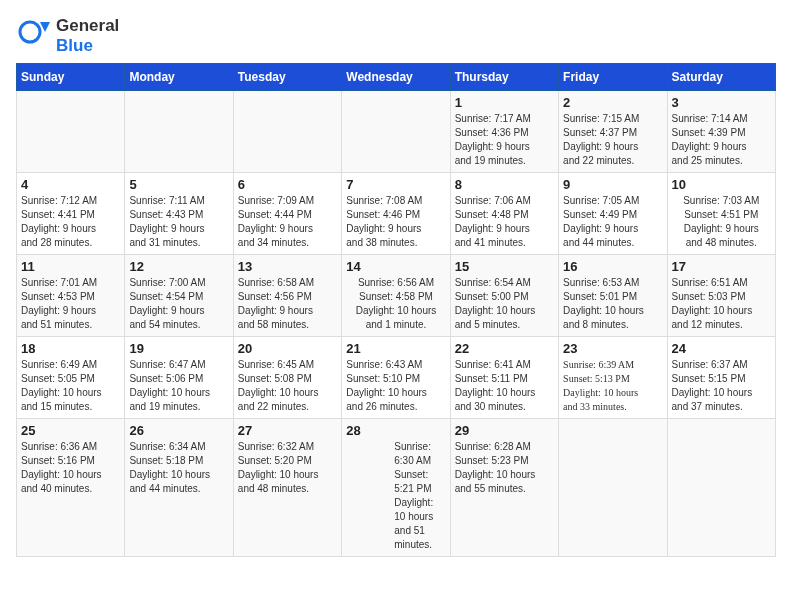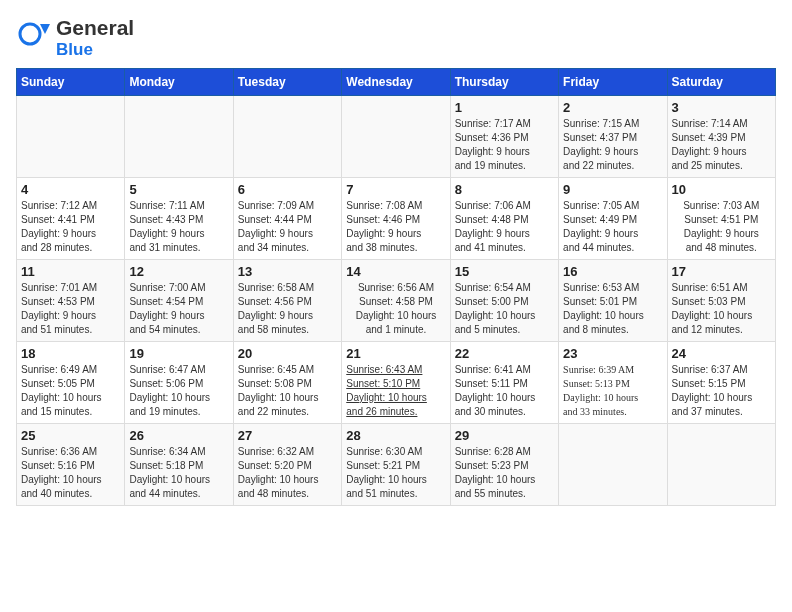--- a/index.html
+++ b/index.html
@@ -89,21 +89,21 @@
 </head>
 <body>
 
 <div class="header-area">
   <div class="logo">
       <svg width="36" height="36" viewBox="0 0 36 36">
         <circle cx="14" cy="14" r="10" fill="none" stroke="#1a73e8" stroke-width="3"></circle>
         <polygon points="24,4 34,4 29,14" fill="#1a73e8"></polygon>
       </svg>
       <div>
-        <div style="font-size:21px;font-weight:bold;line-height:1.15;"><span style="color:#333;">General</span></div>
+        <div style="font-size:17px;font-weight:bold;line-height:1.15;"><span style="color:#333;">General</span></div>
         <div style="font-size:17px;font-weight:bold;line-height:1.15;"><span style="color:#1a73e8;">Blue</span></div>
       </div>
     </div>
   <div class="title-area">
     <div class="month-title"></div>
     <div class="location-title"></div>
   </div>
 </div>
 
 <table>
@@ -265,21 +265,21 @@
         </td>
         <td>
           <span class="day-number">20</span>
           <div class="day-info" style="white-space: pre-line;">Sunrise: 6:45 AM
 Sunset: 5:08 PM
 Daylight: 10 hours
 and 22 minutes.</div>
         </td>
         <td>
           <span class="day-number">21</span>
-          <div class="day-info" style="white-space: pre-line; text-decoration: underline;">Sunrise: 6:43 AM
+          <div class="day-info" style="white-space: pre-line;">Sunrise: 6:43 AM
 Sunset: 5:10 PM
 Daylight: 10 hours
 and 26 minutes.</div>
         </td>
         <td>
           <span class="day-number">22</span>
           <div class="day-info" style="white-space: pre-line;">Sunrise: 6:41 AM
 Sunset: 5:11 PM
 Daylight: 10 hours
 and 30 minutes.</div>
@@ -316,21 +316,21 @@
         </td>
         <td>
           <span class="day-number">27</span>
           <div class="day-info" style="white-space: pre-line;">Sunrise: 6:32 AM
 Sunset: 5:20 PM
 Daylight: 10 hours
 and 48 minutes.</div>
         </td>
         <td>
           <span class="day-number">28</span>
-          <div class="day-info" style="white-space: pre-line;">Sunrise: 6:30 AM
+          <div class="day-info" style="white-space: pre-line; margin-left: 48px;">Sunrise: 6:30 AM
 Sunset: 5:21 PM
 Daylight: 10 hours
 and 51 minutes.</div>
         </td>
         <td>
           <span class="day-number">29</span>
           <div class="day-info" style="white-space: pre-line;">Sunrise: 6:28 AM
 Sunset: 5:23 PM
 Daylight: 10 hours
 and 55 minutes.</div>

